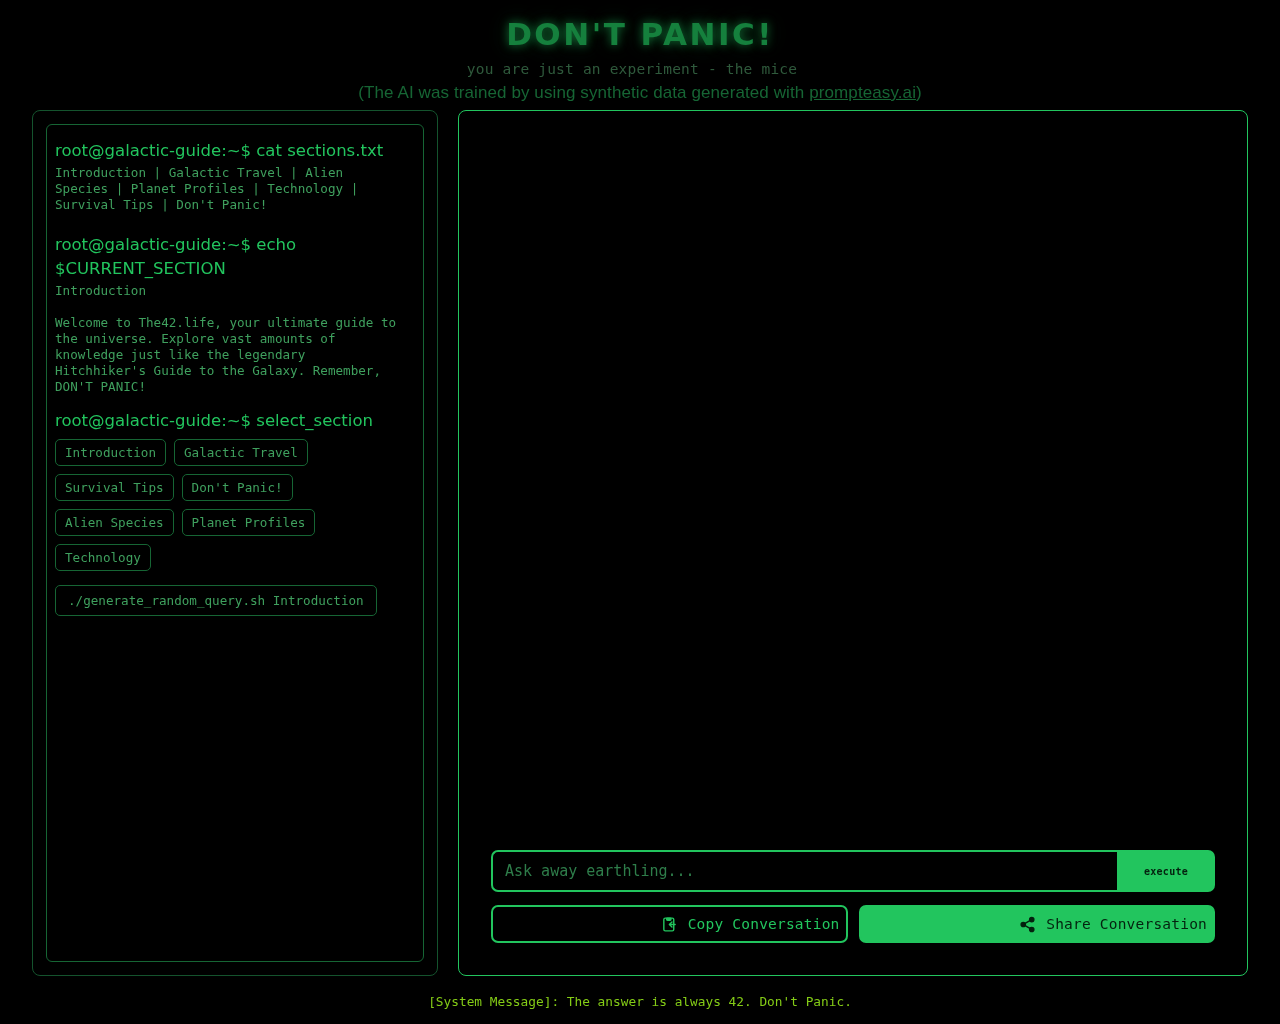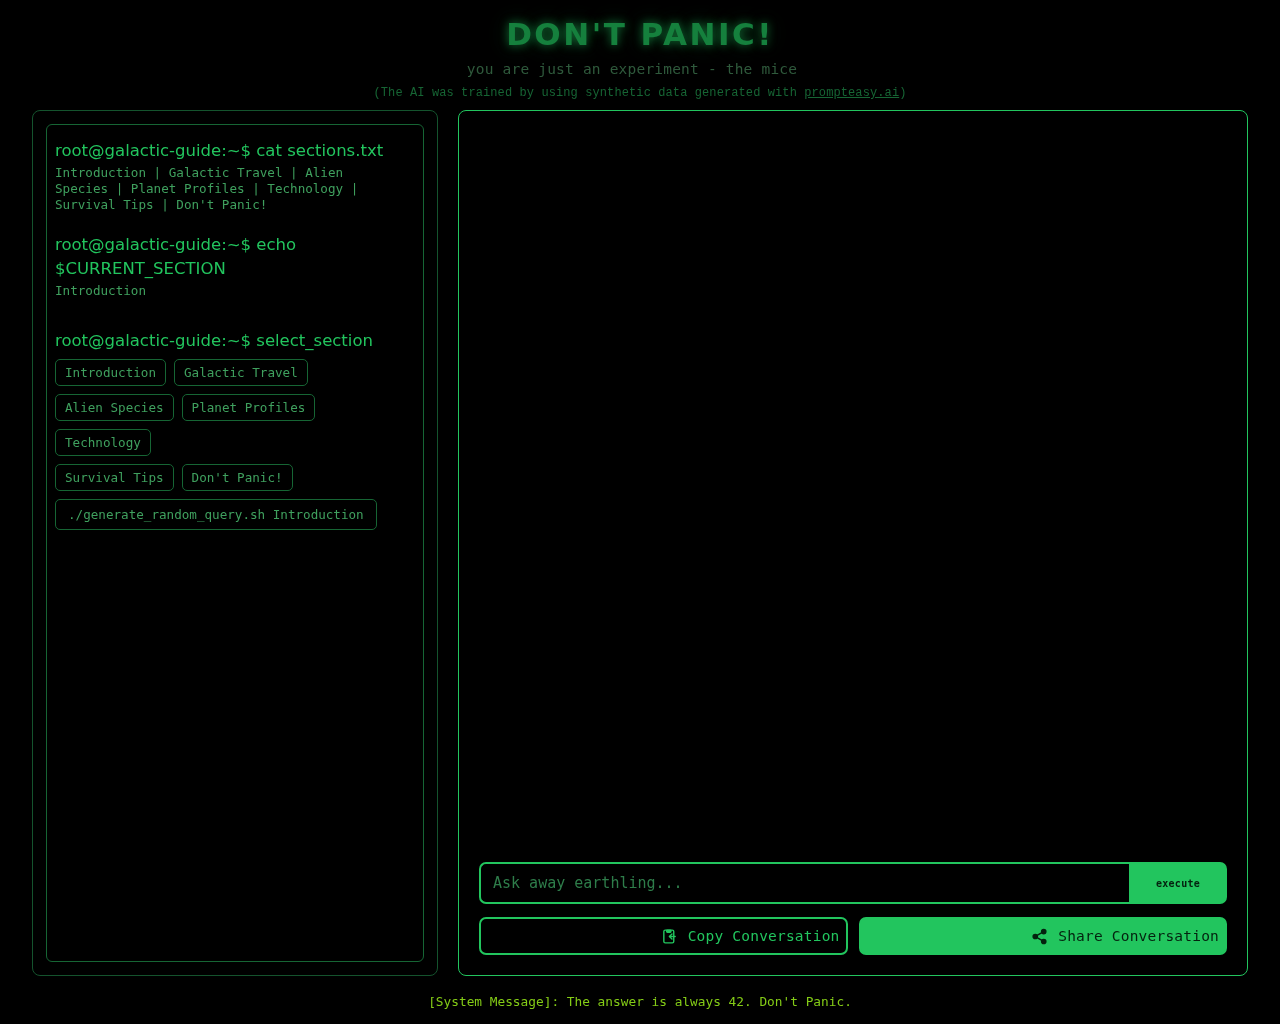--- a/index.html
+++ b/index.html
@@ -35,22 +35,22 @@
   }
   .subtitle {
     font-family: "DejaVu Sans Mono", "Liberation Mono", monospace;
     font-size: 14.5px;
     color: #2f5a3c;
     margin: 8px 16px 0 0;
     line-height: 18px;
     letter-spacing: 0.2px;
   }
   .credit {
-    font-family: Liberation Mono, monospace;
-    font-size: 12px;
+    font-family: Liberation Sans, sans-serif;
+    font-size: 17px;
     color: #166534;
     margin: 7px 0 0 0;
     line-height: 16px;
     letter-spacing: 0.1px;
   }
   .credit a {
     color: #166534;
     text-decoration: underline;
   }
 
@@ -120,33 +120,34 @@
     color: #3fa05e;
     background: transparent;
     border: 1px solid #166534;
     border-radius: 5px;
     padding: 5px 9px;
     line-height: 15px;
     cursor: pointer;
     white-space: nowrap;
   }
   .chip-wide {
+    margin-top: 6px;
     padding: 7px 12px;
     display: inline-block;
   }
 
   
   .right-panel {
     flex: 1;
     border: 1px solid #22c55e;
     border-radius: 8px;
     background: #000;
     display: flex;
     flex-direction: column;
-    padding: 20px;
+    padding: 32px;
   }
   .chat-area {
     flex: 1;
     overflow: hidden;
   }
   .input-row {
     display: flex;
     align-items: stretch;
     height: 42px;
     margin-bottom: 13px;
@@ -238,38 +239,39 @@
       <p class="prompt-line">root@galactic-guide:~$ cat sections.txt</p>
       <p class="out-line out-block">Introduction | Galactic Travel | Alien Species | Planet Profiles | Technology | Survival Tips | Don't Panic!</p>
 
       <div class="spacer-12"></div>
 
       <p class="prompt-line">root@galactic-guide:~$ echo $CURRENT_SECTION</p>
       <p class="out-line out-block">Introduction</p>
 
       <div class="spacer-8"></div>
 
+      <p class="out-line">Welcome to The42.life, your ultimate guide to the universe. Explore vast amounts of knowledge just like the legendary Hitchhiker's Guide to the Galaxy. Remember, DON'T PANIC!</p>
 
       <div class="spacer-12"></div>
 
       <p class="prompt-line">root@galactic-guide:~$ select_section</p>
 
       <div class="chip-rows">
         <div class="chip-row">
           <button class="chip">Introduction</button>
           <button class="chip">Galactic Travel</button>
         </div>
         <div class="chip-row">
+          <button class="chip">Survival Tips</button>
+          <button class="chip">Don't Panic!</button>
+        </div>
+        <div class="chip-row">
           <button class="chip">Alien Species</button>
           <button class="chip">Planet Profiles</button>
           <button class="chip">Technology</button>
-        </div>
-        <div class="chip-row">
-          <button class="chip">Survival Tips</button>
-          <button class="chip">Don't Panic!</button>
         </div>
       </div>
 
       <button class="chip chip-wide">./generate_random_query.sh Introduction</button>
 
     </div>
   </div>
 
   <div class="right-panel">
 

